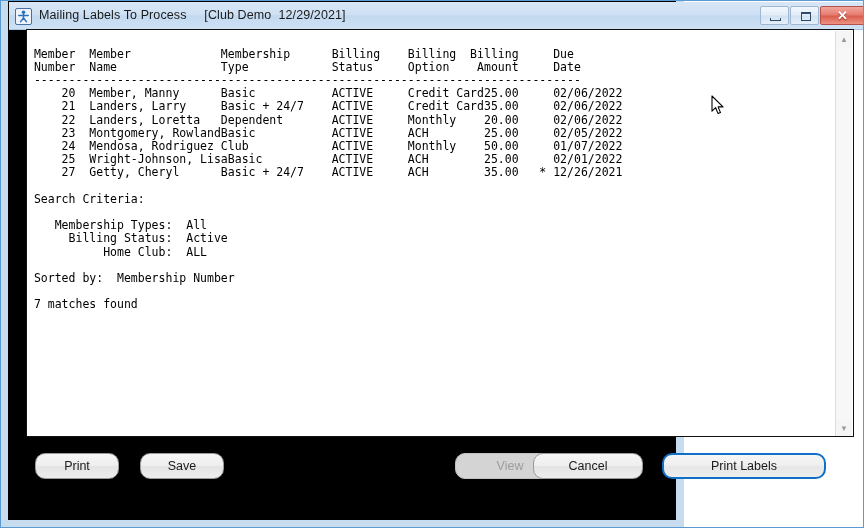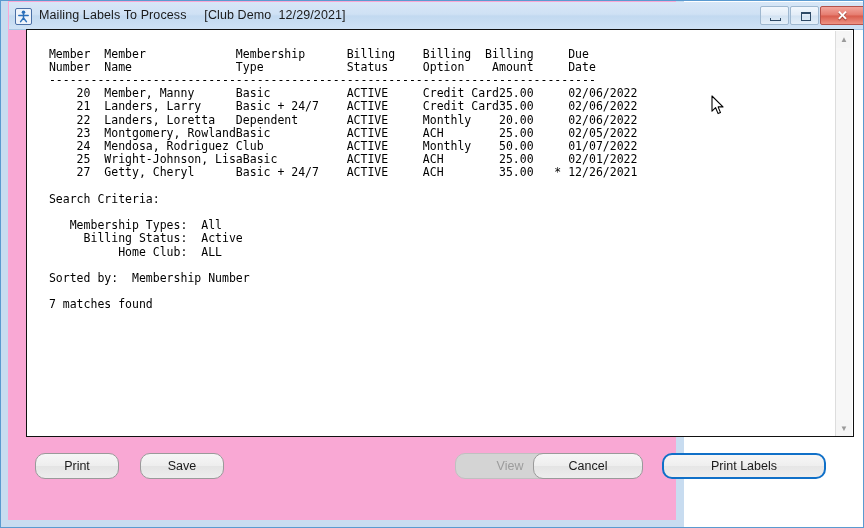--- a/index.html
+++ b/index.html
@@ -14,21 +14,21 @@
     font-family: "Liberation Sans", sans-serif;
   }
 
   
   .window {
     position: absolute;
     left: 0; top: 0;
     width: 684px;
     height: 528px;
     box-sizing: border-box;
-    background: #f9a8d4;
+    background: #000000;
     border: 1px solid #6ea9d6;
     border-left-width: 8px;
     border-right-width: 8px;
     border-bottom-width: 8px;
     border-color: #c8dcf0;
     border-top-color: #8ab8dd;
   }
   .frame-outline {
     position: absolute;
     left: 0; top: 0;
@@ -120,21 +120,21 @@
     left: 18px; top: 28px;
     width: 828px;
     height: 408px;
     background: #ffffff;
     border: 1px solid #111111;
     box-sizing: border-box;
     overflow: hidden;
   }
   .report-text {
     position: absolute;
-    left: 15px; top: 0;
+    left: 0; top: 0;
     width: 792px;
     padding: 6px 0 0 0;
     font-family: "DejaVu Sans Mono", "Liberation Mono", monospace;
     font-size: 11.5px;
     line-height: 13.2px;
     color: #000000;
     white-space: pre;
     letter-spacing: 0px;
   }
 

